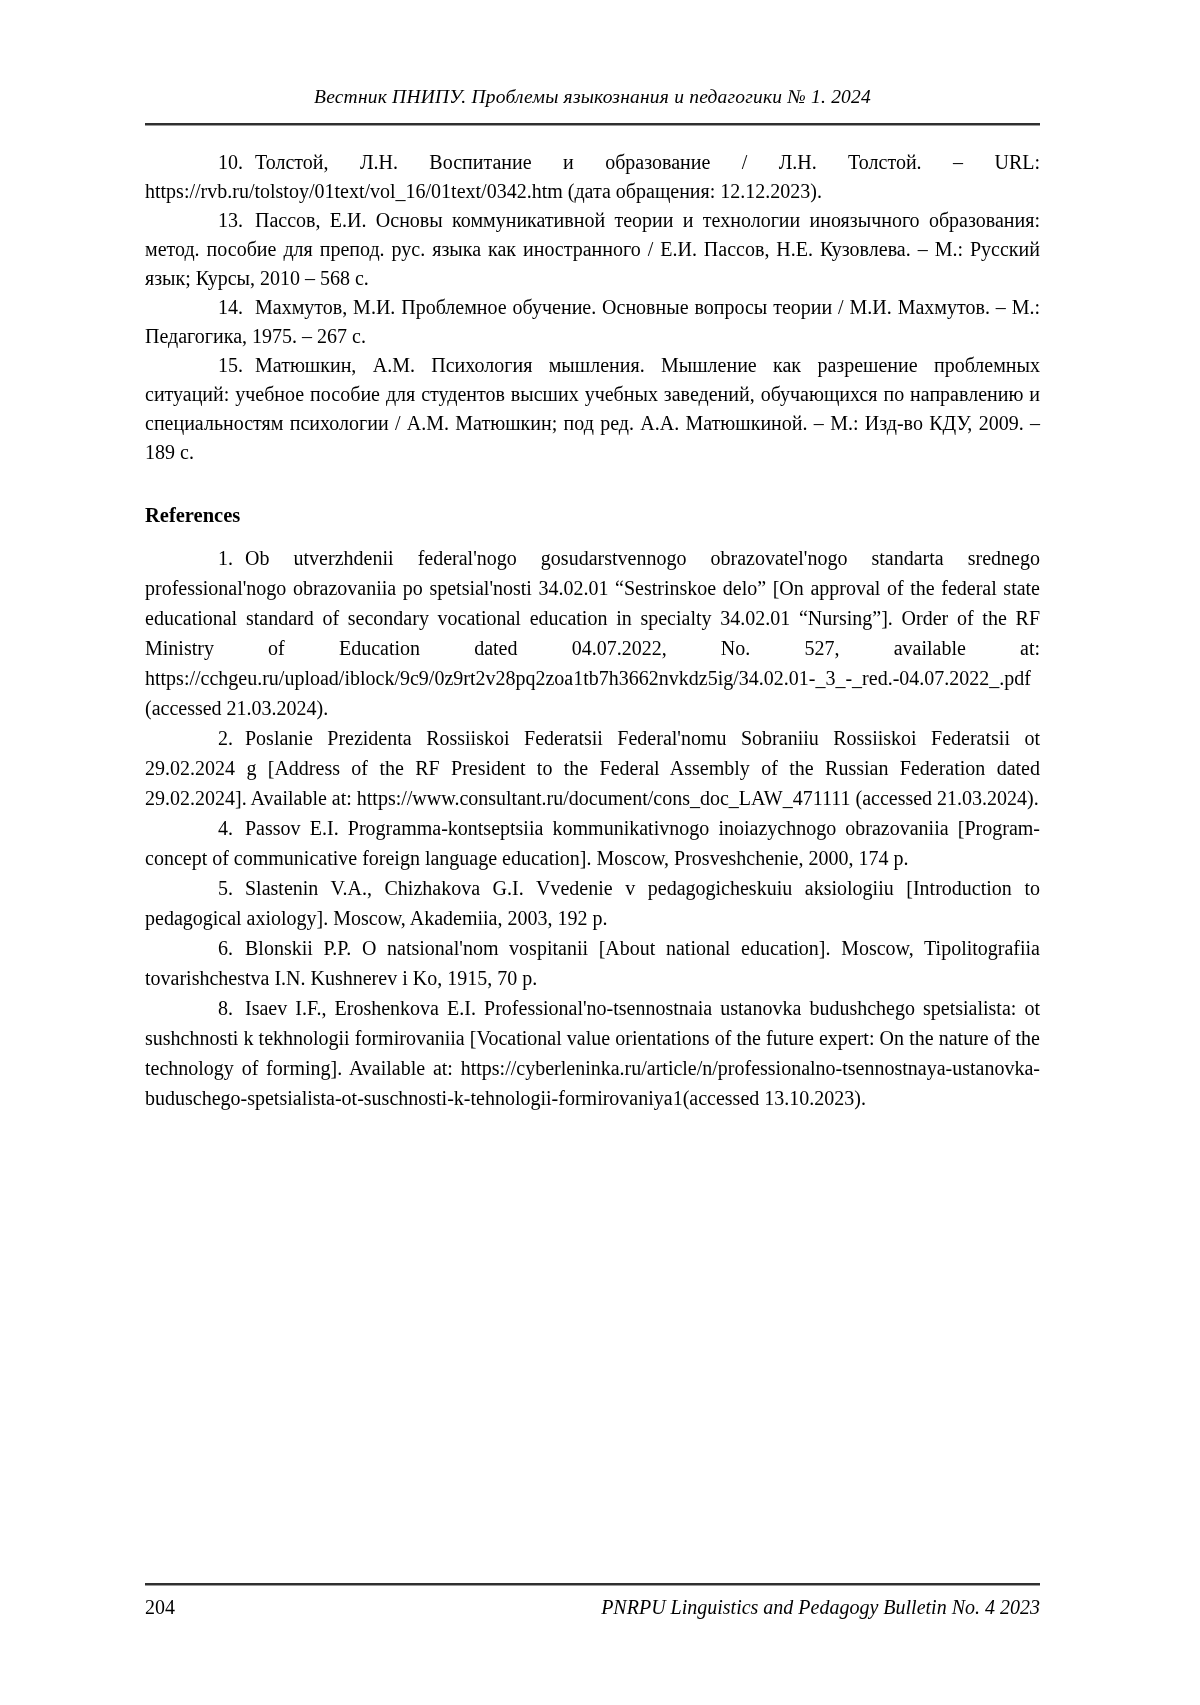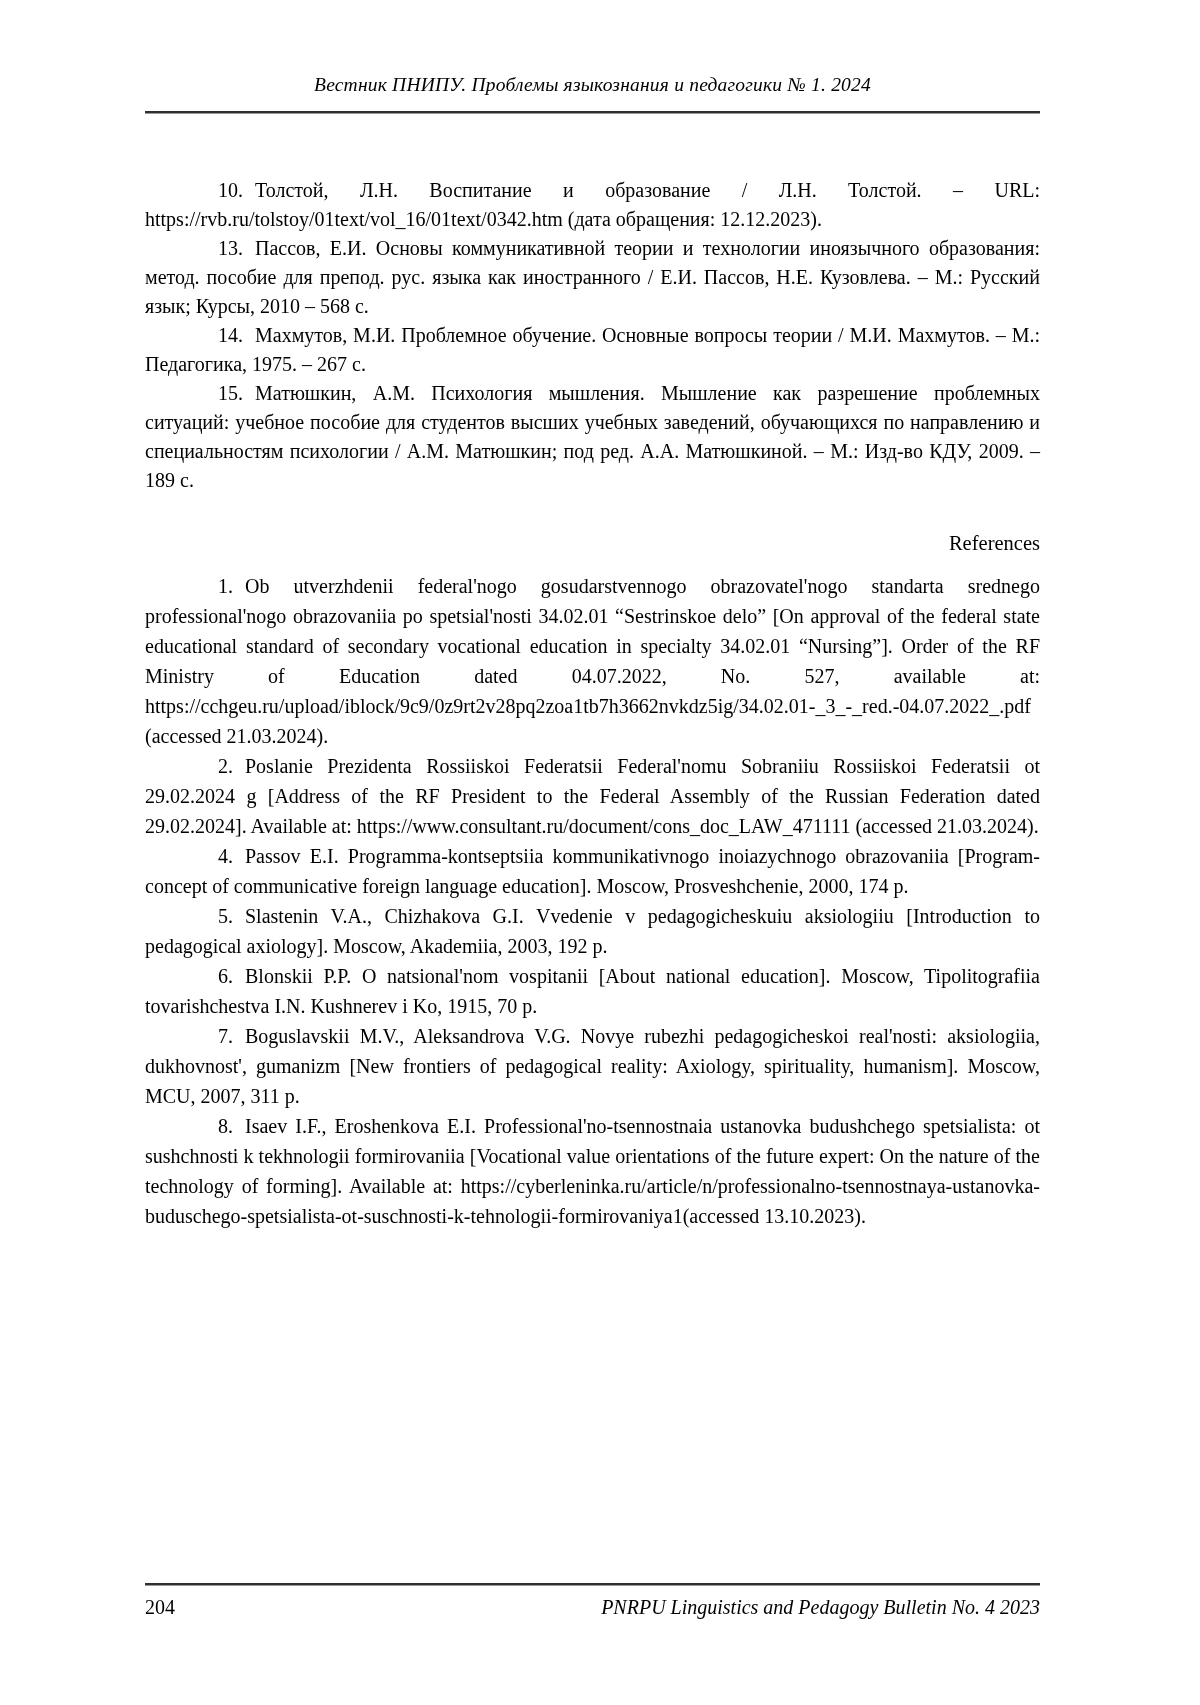--- a/index.html
+++ b/index.html
@@ -13,53 +13,53 @@
     height: 1705px;
     background: #ffffff;
     color: #000000;
     font-family: "Liberation Serif", "DejaVu Serif", serif;
     overflow: hidden;
   }
   .content {
     position: absolute;
     left: 145px;
     width: 895px;
-    top: 0;
+    top: 12px;
   }
   .running-head {
     margin-top: 72px;
     text-align: center;
     font-style: italic;
     font-size: 19.5px;
     line-height: 26px;
     letter-spacing: 0.2px;
   }
   .rule {
     height: 3px;
     background: linear-gradient(#2f2f2f 0 60%, #9a9a9a 60% 100%);
     margin-top: 13px;
   }
   .refs {
     text-align: justify;
     font-size: 20px;
   }
-  .refs-ru { margin-top: 62px; }
+  .refs-ru { margin-top: 22px; }
   .refs-ru p { line-height: 29px; }
   .refs-en p { line-height: 30px; }
   .ref {
     margin: 0;
     text-indent: 73px;
     overflow-wrap: anywhere;
   }
   .ref-num { margin-right: 12px; }
   .refs-heading {
     margin-top: 33px;
     margin-bottom: 13px;
-    text-align: right;
-    font-weight: normal;
+    text-align: left;
+    font-weight: bold;
     font-size: 20.5px;
     line-height: 30px;
   }
   .footer {
     position: absolute;
     left: 145px;
     width: 895px;
     top: 1583px;
   }
   .footer-row {
@@ -89,21 +89,20 @@
     </div>
 
     <div class="refs-heading">References</div>
 
     <div class="refs refs-en">
       <p class="ref"><span class="ref-num">1.</span><span>Ob utverzhdenii federal'nogo gosudarstvennogo obrazovatel'nogo standarta srednego professional'nogo obrazovaniia po spetsial'nosti 34.02.01 “Sestrinskoe delo” [On approval of the federal state educational standard of secondary vocational education in specialty 34.02.01 “Nursing”]. Order of the RF Ministry of Education dated 04.07.2022, No. 527, available at: https://cchgeu.ru/upload/iblock/9c9/0z9rt2v28pq2zoa1tb7h3662nvkdz5ig/34.02.01-_3_-_red.-04.07.2022_.pdf (accessed 21.03.2024).</span></p>
       <p class="ref"><span class="ref-num">2.</span><span>Poslanie Prezidenta Rossiiskoi Federatsii Federal'nomu Sobraniiu Rossiiskoi Federatsii ot 29.02.2024 g [Address of the RF President to the Federal Assembly of the Russian Federation dated 29.02.2024]. Available at: https://www.consultant.ru/document/cons_doc_LAW_471111 (accessed 21.03.2024).</span></p>
       <p class="ref"><span class="ref-num">4.</span><span>Passov E.I. Programma-kontseptsiia kommunikativnogo inoiazychnogo obrazovaniia [Program-concept of communicative foreign language education]. Moscow, Prosveshchenie, 2000, 174 p.</span></p>
       <p class="ref"><span class="ref-num">5.</span><span>Slastenin V.A., Chizhakova G.I. Vvedenie v pedagogicheskuiu aksiologiiu [Introduction to pedagogical axiology]. Moscow, Akademiia, 2003, 192 p.</span></p>
       <p class="ref"><span class="ref-num">6.</span><span>Blonskii P.P. O natsional'nom vospitanii [About national education]. Moscow, Tipolitografiia tovarishchestva I.N. Kushnerev i Ko, 1915, 70 p.</span></p>
-      <p class="ref"><span class="ref-num">7.</span><span>Boguslavskii M.V., Aleksandrova V.G. Novye rubezhi pedagogicheskoi real'nosti: aksiologiia, dukhovnost', gumanizm [New frontiers of pedagogical reality: Axiology, spirituality, humanism]. Moscow, MCU, 2007, 311 p.</span></p>
       <p class="ref"><span class="ref-num">8.</span><span>Isaev I.F., Eroshenkova E.I. Professional'no-tsennostnaia ustanovka budushchego spetsialista: ot sushchnosti k tekhnologii formirovaniia [Vocational value orientations of the future expert: On the nature of the technology of forming]. Available at: https://cyberleninka.ru/article/n/professionalno-tsennostnaya-ustanovka-buduschego-spetsialista-ot-suschnosti-k-tehnologii-formirovaniya1(accessed 13.10.2023).</span></p>
     </div>
 
   </div>
 
   <div class="footer">
     <div class="rule" style="margin-top:0;"></div>
     <div class="footer-row">
       <span>204</span>
       <span class="journal-en">PNRPU Linguistics and Pedagogy Bulletin No. 4 2023</span>

